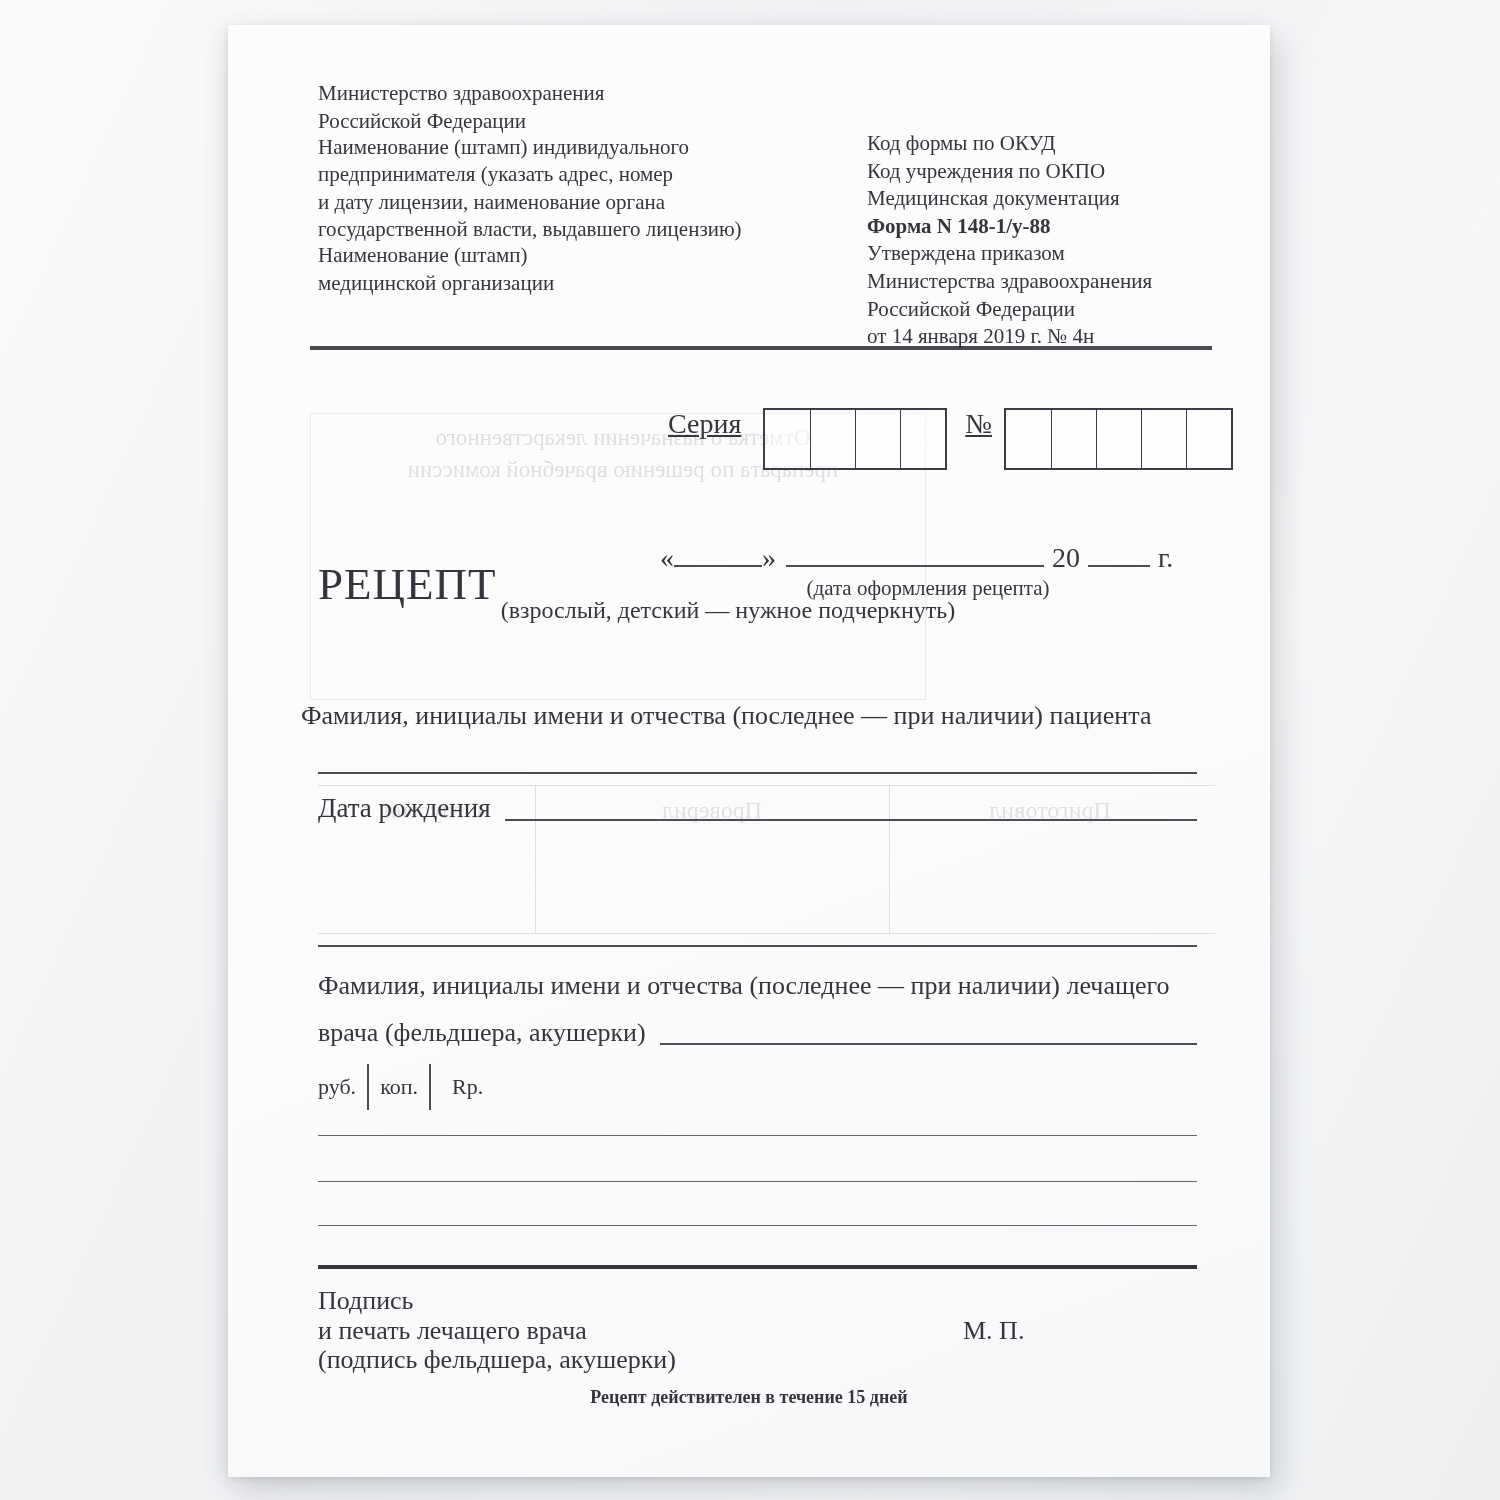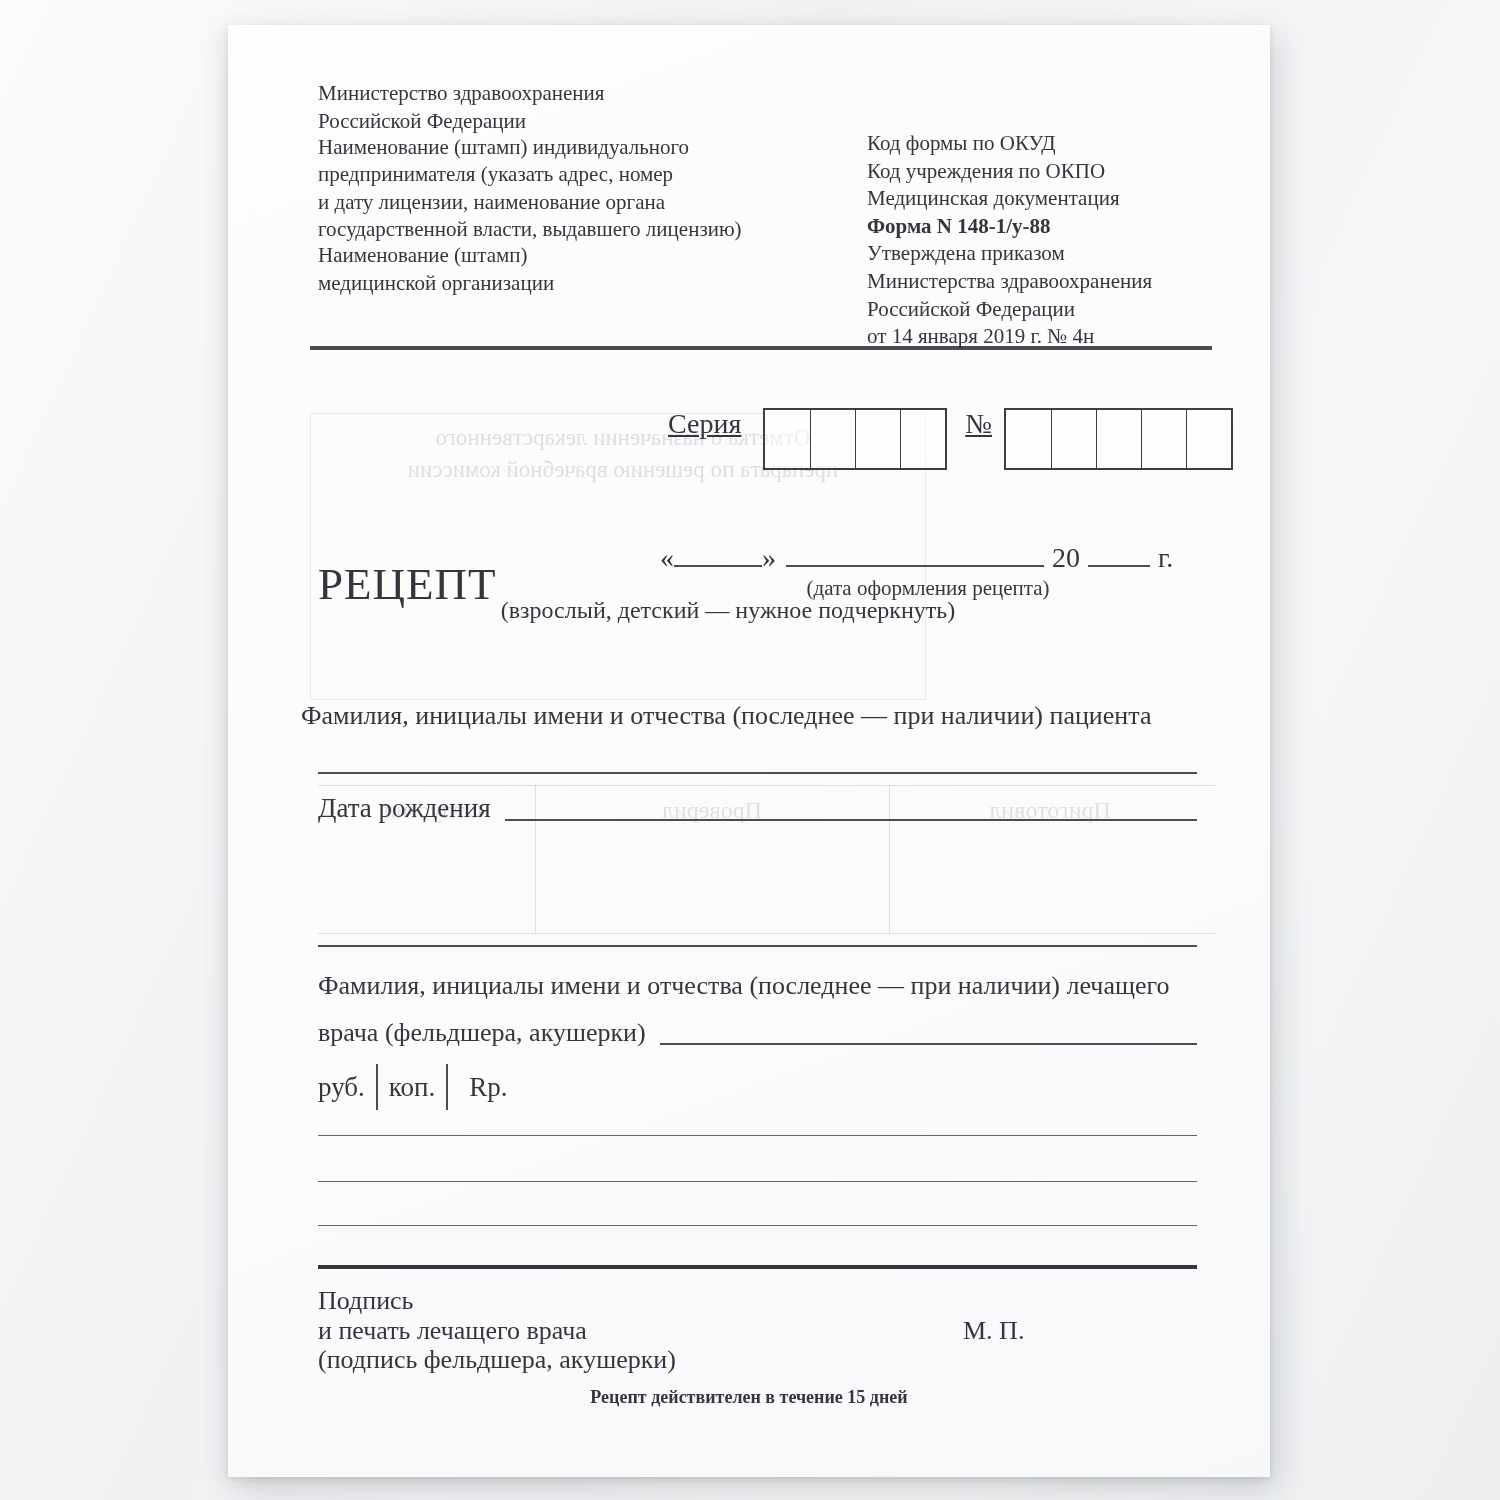--- a/index.html
+++ b/index.html
@@ -47,21 +47,21 @@
   .birth-row{left:90px;top:768px;width:879px;display:flex;font-size:27px;}
   .birth-row>*{position:static;}
   .flexline{flex:1;border-bottom:2px solid #4b4c54;margin-left:14px;margin-bottom:3px;}
   .address{left:90px;top:826px;width:879px;font-size:26px;line-height:38px;}
   .address div{position:static;text-align:justify;text-align-last:justify;}
   .l-adr{top:920px;}
   .doctor1{left:90px;top:946px;width:885px;}
   .doctor2-row{left:90px;top:993px;width:879px;display:flex;font-size:26px;}
   .doctor2-row>*{position:static;}
   
-  .price-row{left:90px;top:1038px;display:flex;align-items:center;height:48px;font-size:27px;}
+  .price-row{left:90px;top:1038px;display:flex;align-items:center;height:48px;font-size:22px;}
   .price-row>*{position:static;}
   .vsep{width:2px;height:46px;background:#4b4c54;margin:0 11px;}
   .rp{margin-left:10px;}
   
   .rline{left:90px;width:879px;border-top:1.6px solid rgba(58,60,70,.78);}
   .r1{top:1110px;}.r2{top:1156px;}.r3{top:1200px;}
   .rthick{left:90px;top:1240px;width:879px;height:3.5px;background:#34353b;}
   
   .sig{left:90px;top:1261px;font-size:26px;line-height:29.5px;}
   .sig div{position:static;}

